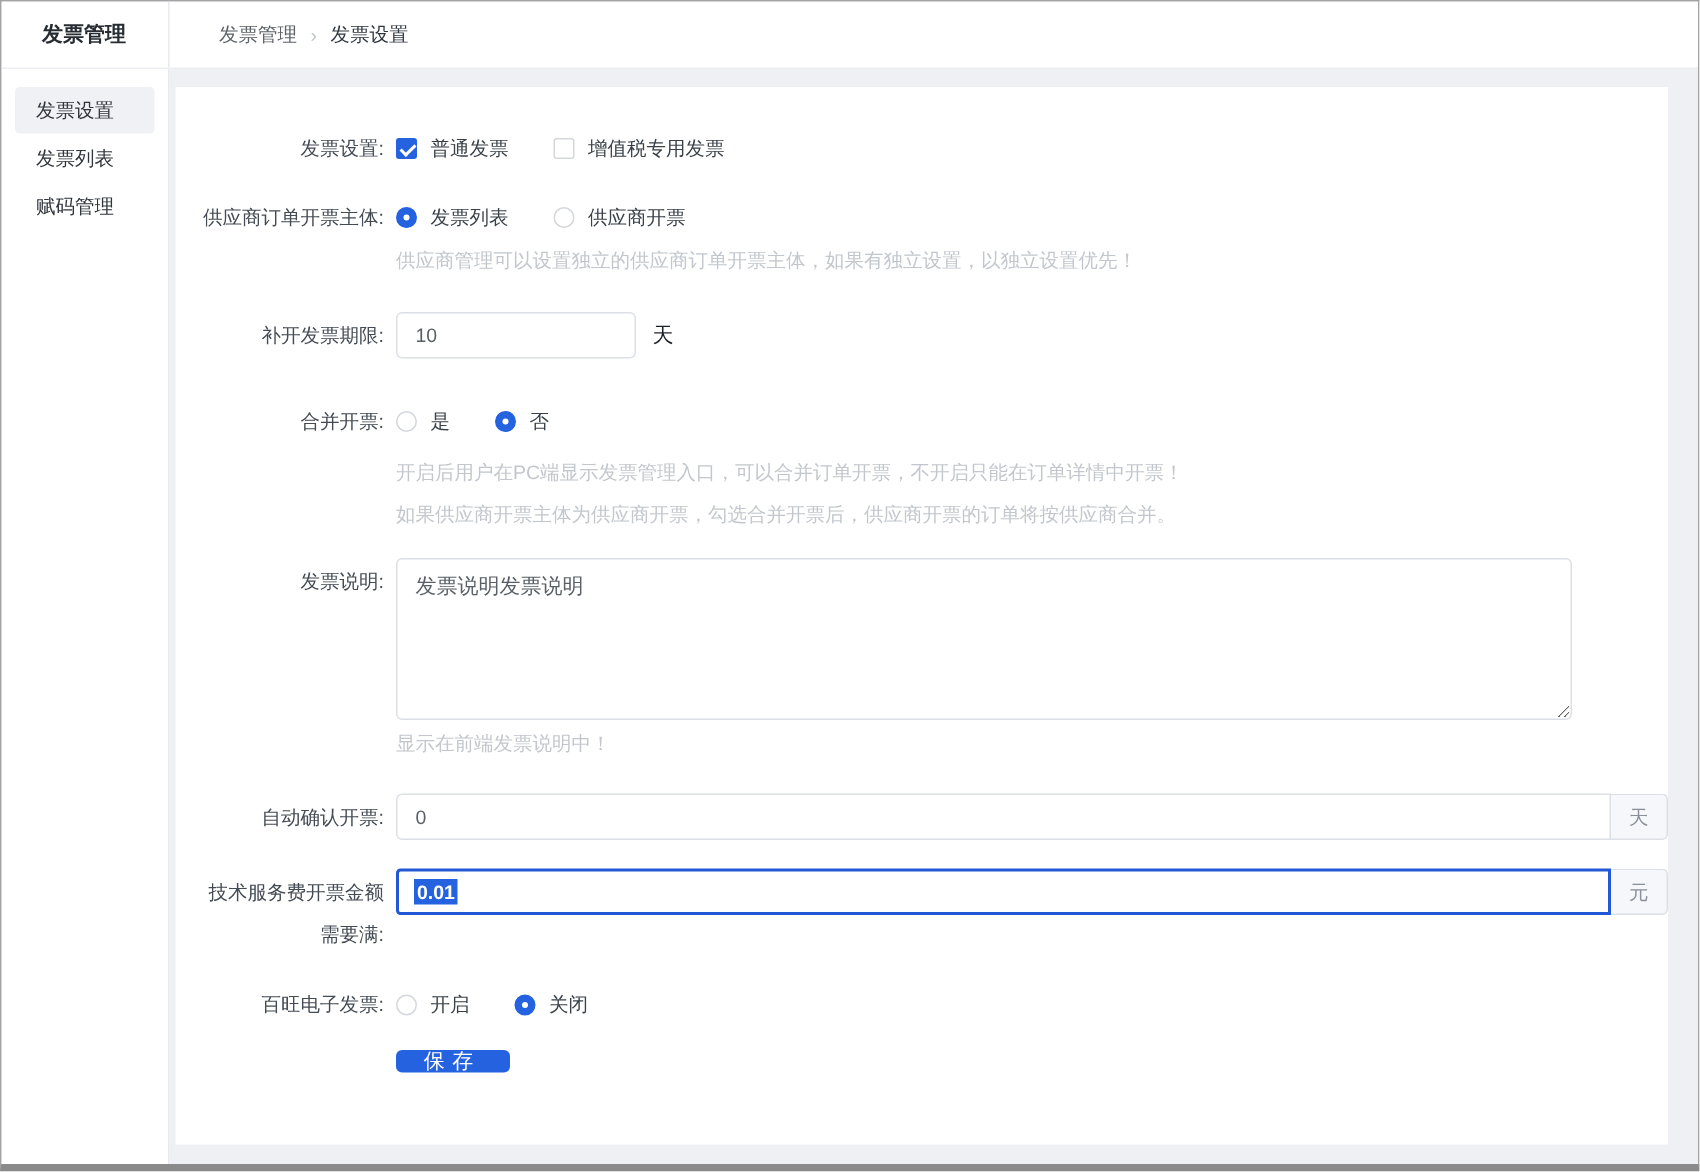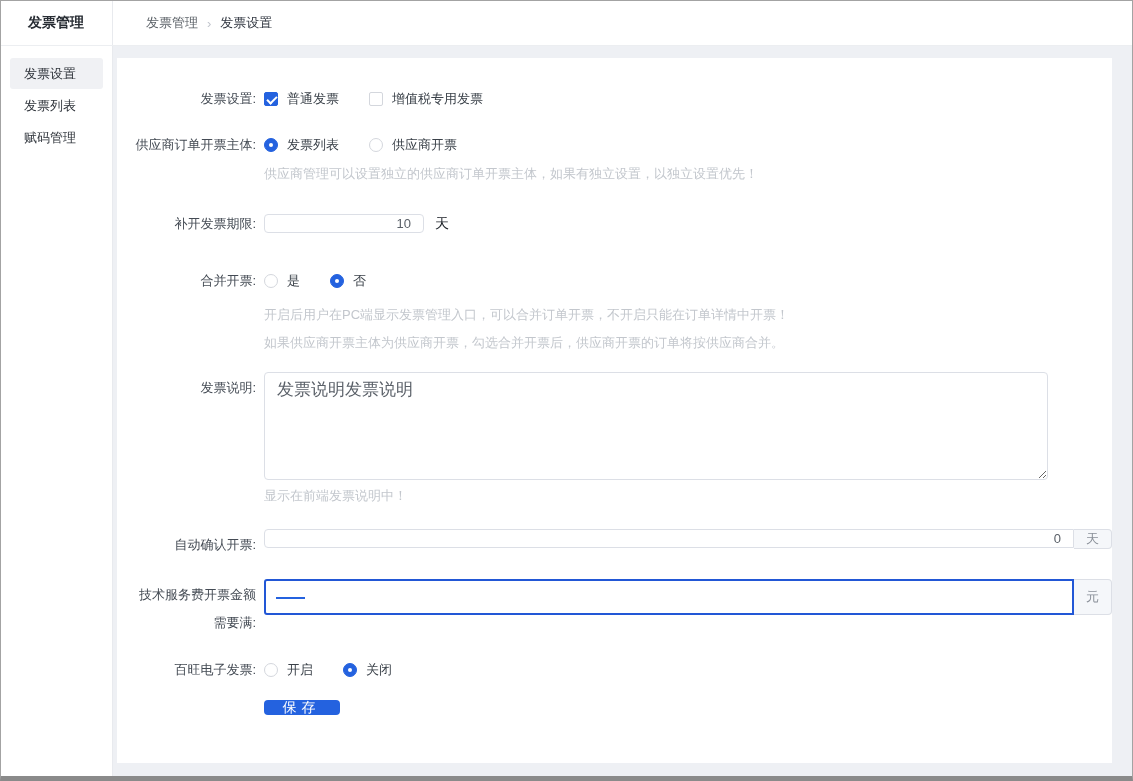--- a/index.html
+++ b/index.html
@@ -72,43 +72,43 @@
   }
   .radio.checked { background:#2462df; border-color:#2462df; }
   .radio.checked::after {
     content:""; position:absolute; left:4px; top:4px;
     width:4px; height:4px; border-radius:50%; background:#fff;
   }
   .opt-label { margin-left:9px; color:#3a4149; }
 
   
   .text-input {
-    height:19px; border:1px solid #dcdfe6; border-radius:4px;
+    height:31px; border:1px solid #dcdfe6; border-radius:4px;
     padding:0 12px; font-size:13px; color:#5a6068; outline:none;
-    font-family:"Liberation Sans","DejaVu Sans",sans-serif; background:#fff;text-align:right;
+    font-family:"Liberation Sans","DejaVu Sans",sans-serif; background:#fff;
   }
   .input-group { display:flex; width:848px; }
   .input-group .text-input { flex:1; border-radius:4px 0 0 4px; }
   .addon {
     width:38px; flex-shrink:0; background:#f5f7fa; border:1px solid #dcdfe6; border-left:none;
     border-radius:0 4px 4px 0; display:flex; align-items:center; justify-content:center;
     color:#8a9099; font-size:13px;
   }
   .unit-text { margin-left:11px; color:#1a1f26; font-size:14px; line-height:31px; }
 
   .fake-input {
     height:31px; flex:1; border:2px solid #2257d6; border-radius:3px 0 0 3px;
-    display:flex; padding:16px 10px; background:#fff;
+    display:flex; align-items:center; padding:2px 10px; background:#fff;
   }
   .sel-text { background:#2462df; color:#fff; font-size:13px; font-weight:bold; padding:1px 2px; }
   .input-group.focused .addon { border-radius:0 4px 4px 0; }
 
   textarea.note-area {
     width:784px; height:108px; border:1px solid #dcdfe6; border-radius:4px;
-    padding:8px 12px; font-size:17px; color:#5a6068; resize:both; outline:none;
+    padding:8px 12px; font-size:14px; color:#5a6068; resize:both; outline:none;
     font-family:"Liberation Sans","DejaVu Sans",sans-serif; line-height:18px;
   }
 
   .two-line-label span { display:block; }
   .tl1 { line-height:31px; }
   .tl2 { line-height:26px; }
 
   .save-btn {
     margin-left:147px; width:76px; height:15px; border:none; border-radius:4px;
     background:#2462df; color:#fff; font-size:14px; letter-spacing:5px;

